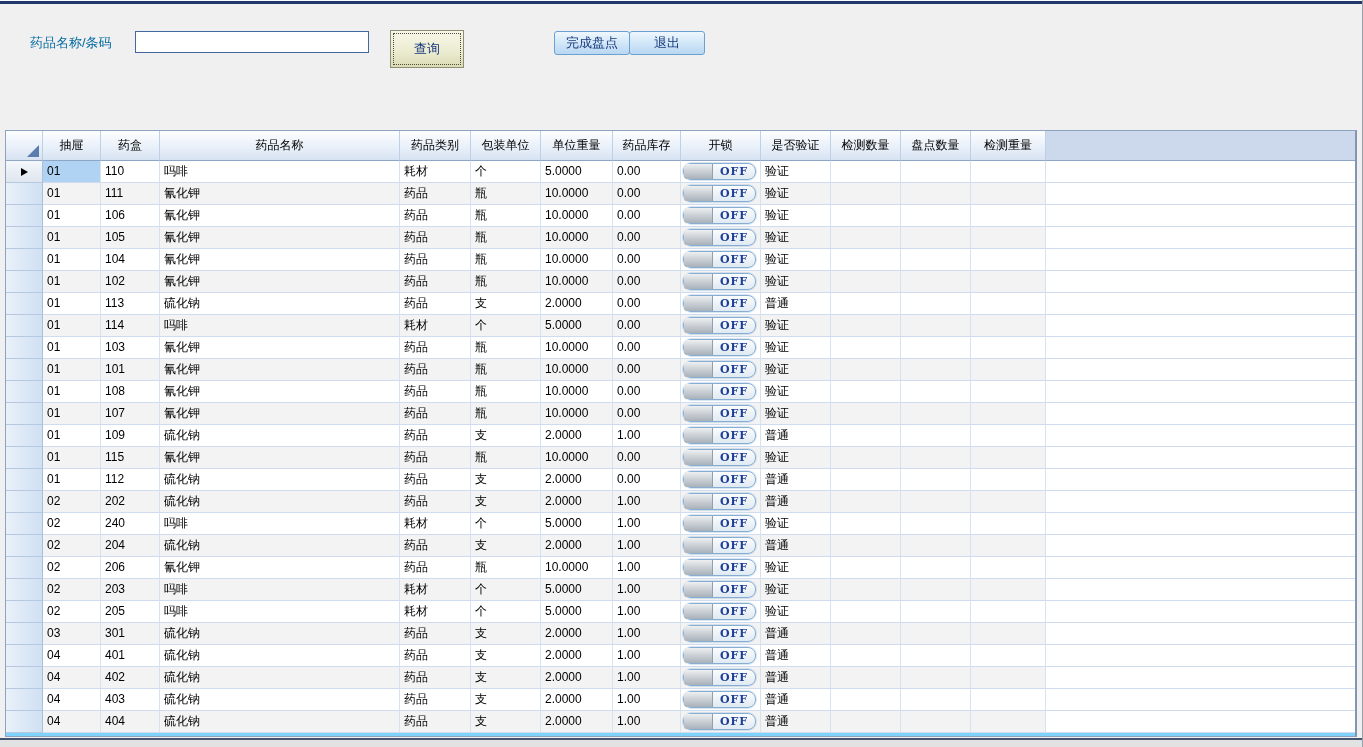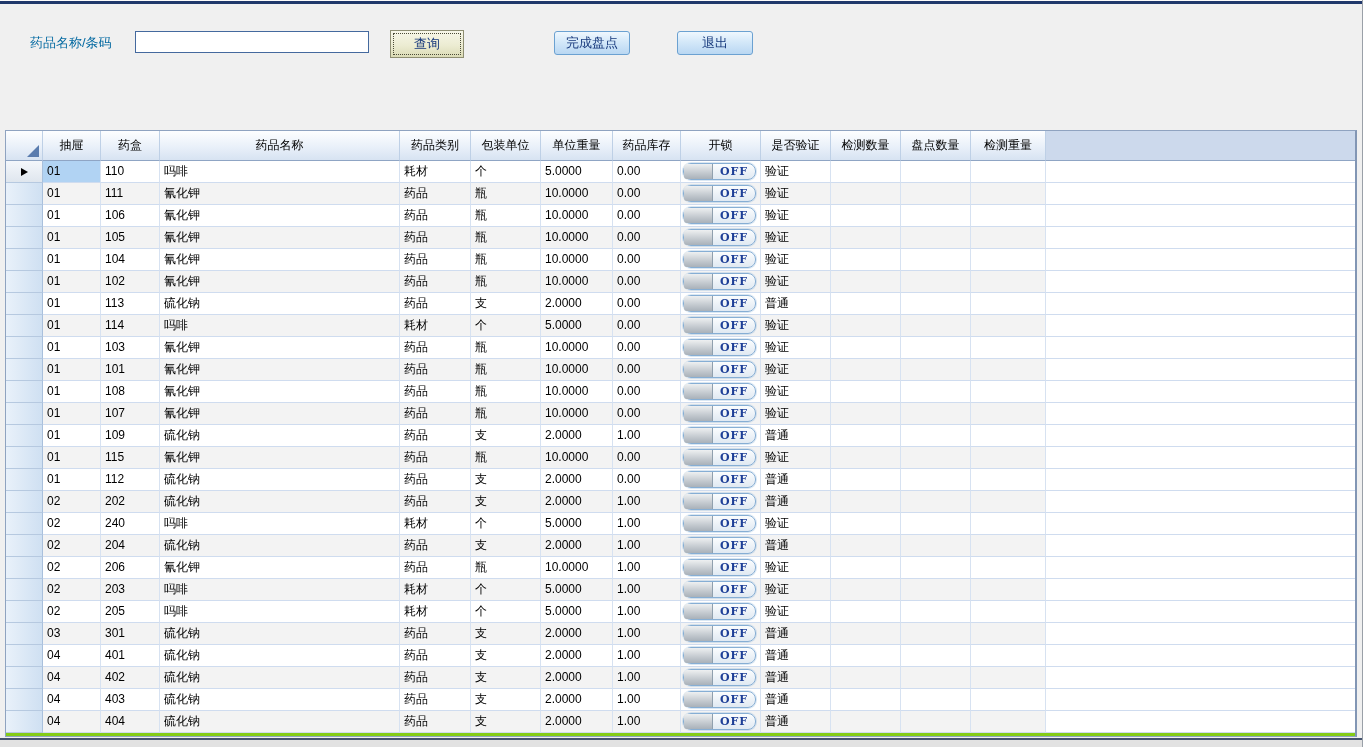--- a/index.html
+++ b/index.html
@@ -19,36 +19,36 @@
   }
   
   .toolbar { position: absolute; left: 0; top: 4px; right: 0; height: 126px; background: #f0f0f0; }
   .search-label { position: absolute; left: 30px; top: 30px; font-size: 13px; color: #0369a1; }
   .search-input {
     position: absolute; left: 135px; top: 27px; width: 234px; height: 22px;
     border: 1px solid #44699e; background: #fff; font-size: 13px; padding: 0 3px;
   }
   .btn { font-size: 13px; color: #17397c; cursor: default; text-align: center; }
   .btn-query {
-    position: absolute; left: 390px; top: 26px; width: 74px; height: 28px;
+    position: absolute; left: 390px; top: 26px; width: 74px; height: 38px;
     background: linear-gradient(#f7f7e9, #ececd2 55%, #dcdcb6);
     border: 1px solid #8e8e72;
     outline: 1px dotted #4c4c38; outline-offset: -4px;
   }
   .btn-blue {
     position: absolute; width: 76px; height: 24px; border-radius: 3px;
     background: linear-gradient(#eff7fe, #d4e8f9 45%, #b9d7f2);
     border: 1px solid #6ba1d1;
   }
   .btn-finish { left: 513px; top: 27px; margin-left: 41px; }
-  .btn-exit   { left: 629px; top: 27px; margin-left: 48px; }
+  .btn-exit   { left: 629px; top: 27px; }
   
   .grid-wrap {
     position: absolute; left: 5px; top: 130px; width: 1352px; height: 607px;
-    background: #84cc16; border: 1px solid #8fa3c0; border-right: 2px solid #8296b4;
+    background: #7dd3fc; border: 1px solid #8fa3c0; border-right: 2px solid #8296b4;
     overflow: hidden;
   }
   .grid-row {
     display: grid;
     grid-template-columns: 37px 58px 59px 240px 71px 70px 72px 68px 80px 70px 70px 70px 75px minmax(0,1fr);
   }
   .th {
     height: 30px; line-height: 29px; text-align: center; font-size: 12px; color: #000;
     background: linear-gradient(#fdfeff, #e9f0f9 55%, #d7e3f2);
     border-right: 1px solid #bed0e6; border-bottom: 1px solid #8fa5c4;

